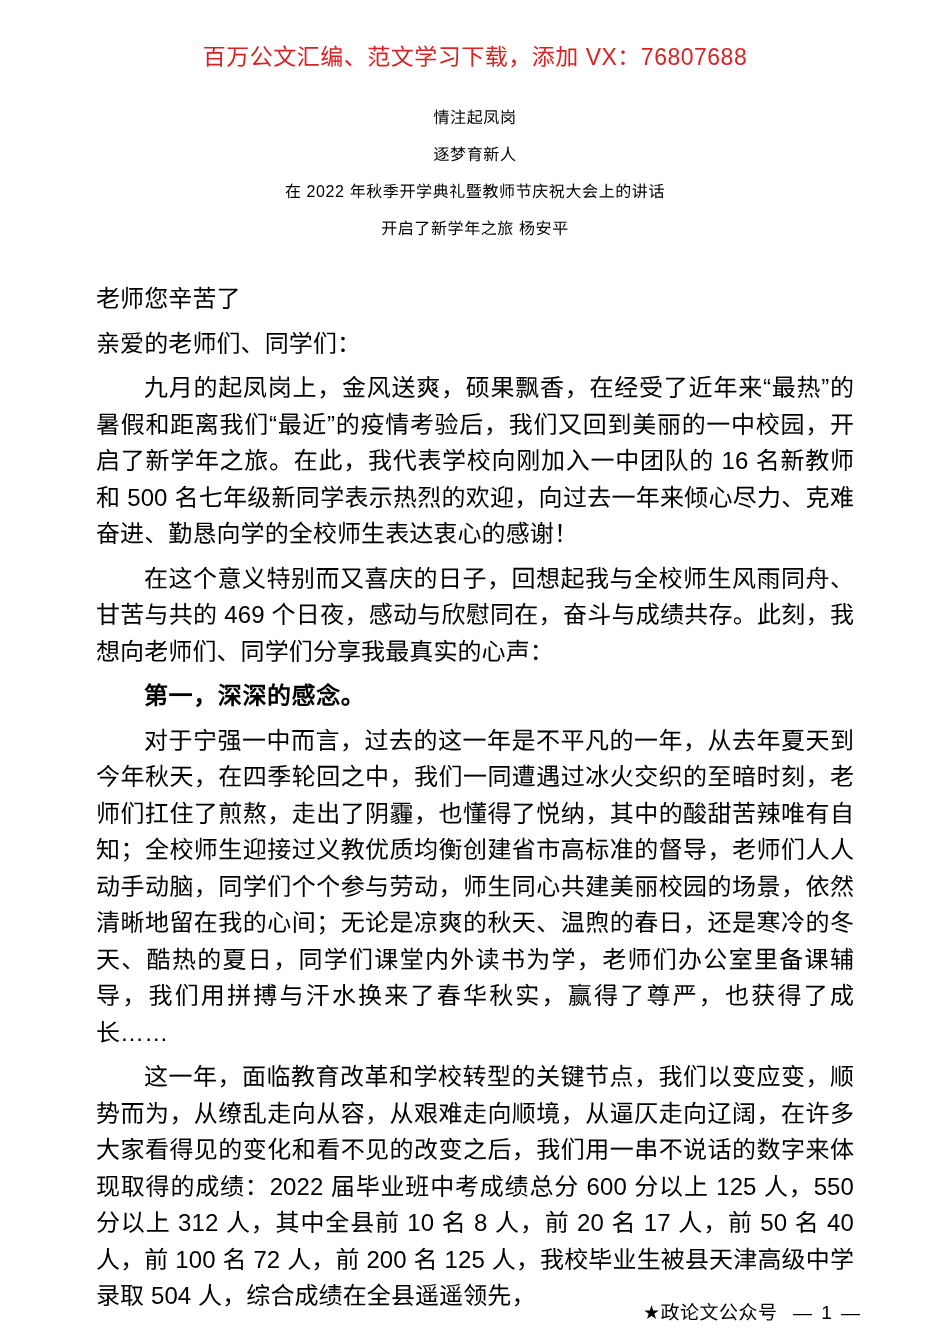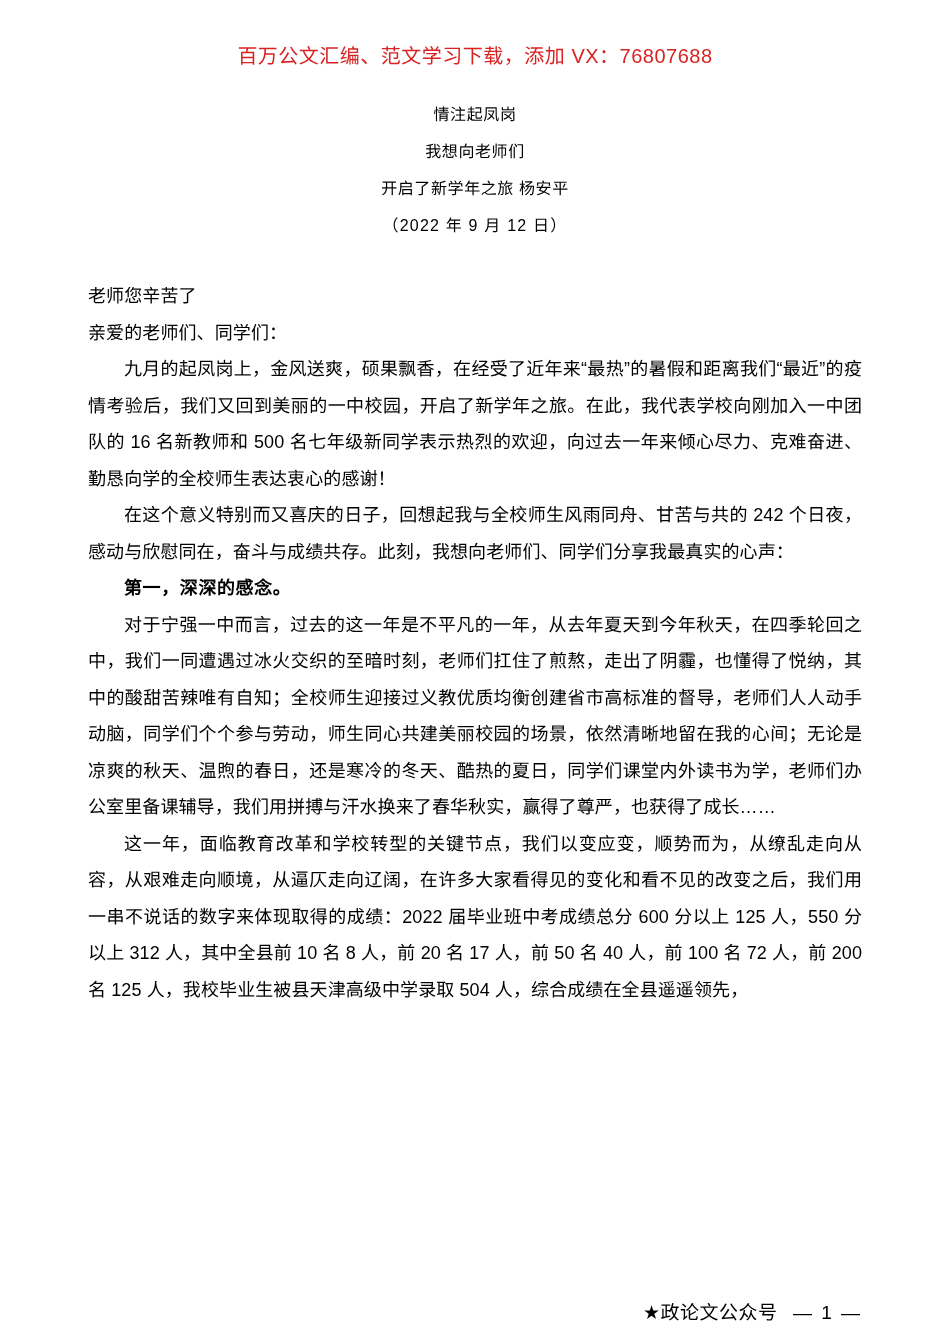--- a/index.html
+++ b/index.html
@@ -21,21 +21,21 @@
     width: 950px;
     height: 1344px;
     box-sizing: border-box;
     padding: 0 88px;
   }
 
   
   .promo-header {
     text-align: center;
     color: #d92323;
-    font-size: 20px;
+    font-size: 23px;
     line-height: 1;
     letter-spacing: 0.5px;
     padding-top: 46px;
     white-space: nowrap;
   }
 
   
   .title-block {
     margin-top: 30px;
     text-align: center;
@@ -48,26 +48,26 @@
   }
   .title-line.date {
     letter-spacing: 1.2px;
   }
 
   
   .body-block {
     margin-top: 34px;
   }
   .para {
-    font-size: 18px;
+    font-size: 24px;
     line-height: 36.5px;
     text-align: justify;
     text-justify: inter-ideograph;
     letter-spacing: 0.1px;
-    margin: 0;
+    margin: 8px;
   }
   .para.indent {
     text-indent: 2em;
   }
   .para.flush {
     text-indent: 0;
   }
   .para.bold {
     font-weight: bold;
     text-indent: 2em;
@@ -92,30 +92,30 @@
 </style>
 </head>
 <body>
 
 <div class="page">
 
   <div class="promo-header" style="color: rgb(217, 35, 35);">百万公文汇编、范文学习下载，添加 VX：76807688</div>
 
   <div class="title-block">
     <div class="title-line">情注起凤岗</div>
-    <div class="title-line">我想向老师们</div>
+    <div class="title-line">逐梦育新人</div>
+    <div class="title-line">在 2022 年秋季开学典礼暨教师节庆祝大会上的讲话</div>
     <div class="title-line">开启了新学年之旅  杨安平</div>
-    <div class="title-line date">（2022 年 9 月 12 日）</div>
   </div>
 
   <div class="body-block">
     <p class="para flush">老师您辛苦了</p>
     <p class="para flush">亲爱的老师们、同学们：</p>
     <p class="para indent">九月的起凤岗上，金风送爽，硕果飘香，在经受了近年来“最热”的暑假和距离我们“最近”的疫情考验后，我们又回到美丽的一中校园，开启了新学年之旅。在此，我代表学校向刚加入一中团队的 16 名新教师和 500 名七年级新同学表示热烈的欢迎，向过去一年来倾心尽力、克难奋进、勤恳向学的全校师生表达衷心的感谢！</p>
-    <p class="para indent">在这个意义特别而又喜庆的日子，回想起我与全校师生风雨同舟、甘苦与共的 242 个日夜，感动与欣慰同在，奋斗与成绩共存。此刻，我想向老师们、同学们分享我最真实的心声：</p>
+    <p class="para indent">在这个意义特别而又喜庆的日子，回想起我与全校师生风雨同舟、甘苦与共的 469 个日夜，感动与欣慰同在，奋斗与成绩共存。此刻，我想向老师们、同学们分享我最真实的心声：</p>
     <p class="para bold">第一，深深的感念。</p>
     <p class="para indent">对于宁强一中而言，过去的这一年是不平凡的一年，从去年夏天到今年秋天，在四季轮回之中，我们一同遭遇过冰火交织的至暗时刻，老师们扛住了煎熬，走出了阴霾，也懂得了悦纳，其中的酸甜苦辣唯有自知；全校师生迎接过义教优质均衡创建省市高标准的督导，老师们人人动手动脑，同学们个个参与劳动，师生同心共建美丽校园的场景，依然清晰地留在我的心间；无论是凉爽的秋天、温煦的春日，还是寒冷的冬天、酷热的夏日，同学们课堂内外读书为学，老师们办公室里备课辅导，我们用拼搏与汗水换来了春华秋实，赢得了尊严，也获得了成长……</p>
     <p class="para indent">这一年，面临教育改革和学校转型的关键节点，我们以变应变，顺势而为，从缭乱走向从容，从艰难走向顺境，从逼仄走向辽阔，在许多大家看得见的变化和看不见的改变之后，我们用一串不说话的数字来体现取得的成绩：2022 届毕业班中考成绩总分 600 分以上 125 人，550 分以上 312 人，其中全县前 10 名 8 人，前 20 名 17 人，前 50 名 40 人，前 100 名 72 人，前 200 名 125 人，我校毕业生被县天津高级中学录取 504 人，综合成绩在全县遥遥领先，</p>
   </div>
 
   <div class="footer">
     <span class="mark">★政论文公众号</span>
     <span class="pageno">— 1 —</span>
   </div>
 

